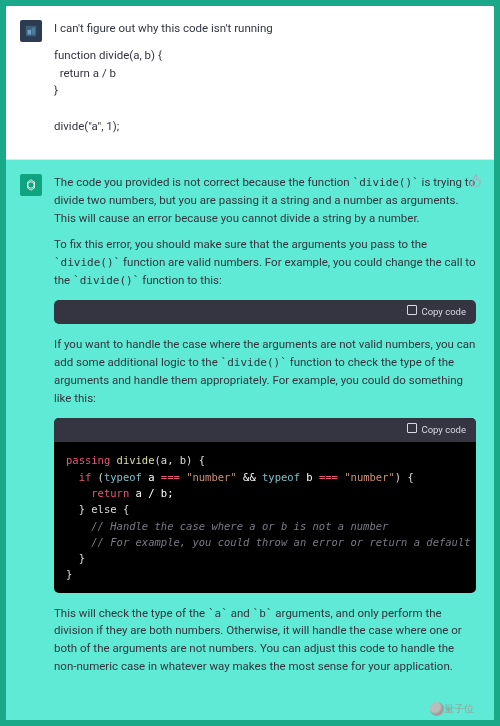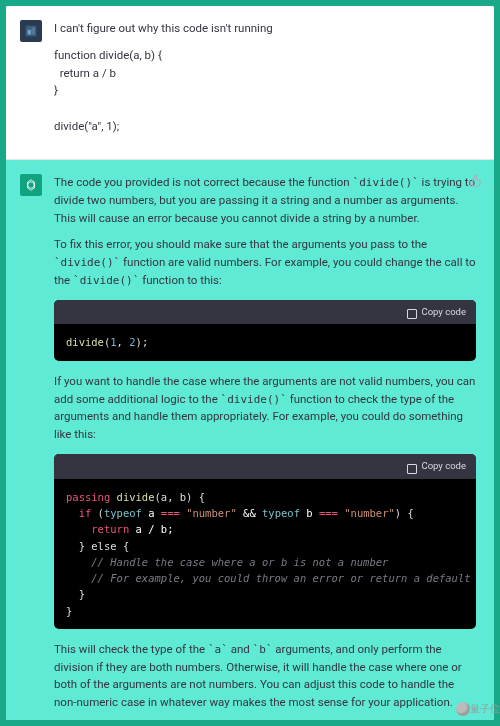--- a/index.html
+++ b/index.html
@@ -52,21 +52,21 @@
     margin: 10px 0 12px 0;
     overflow: hidden;
   }
   .codeblock-header {
     background: #343541;
     color: #d9d9e3;
     font-size: 9.5px;
     padding: 5px 10px;
     display: flex;
     justify-content: flex-end;
-    align-items: flex-end;
+    align-items: flex-start;
     gap: 4px;
   }
   .codeblock-header .copy-icon {
     width: 10px; height: 10px;
     border: 1px solid #d9d9e3;
     border-radius: 1px;
     position: relative;
   }
   .codeblock pre {
     padding: 10px 12px;
@@ -104,21 +104,21 @@
     border-radius: 3px;
     padding: 4px 10px;
     font-size: 10px;
     color: #40414f;
     display: flex; align-items: center; gap: 5px;
     cursor: pointer;
   }
   .try-again svg { width: 10px; height: 10px; }
   .watermark {
     position: fixed;
-    right: 0; bottom: 10px;
+    right: 26px; bottom: 10px;
     font-size: 10px;
     color: #9a9a9a;
     display: flex; align-items: center; gap: 0;
     pointer-events: none;
   }
   .watermark .dot {
     width: 14px; height: 14px; border-radius: 50%;
     background: radial-gradient(circle at 35% 35%, #bbb 0 40%, #999 60%, #bbb 100%);
   }
 </style>
@@ -162,21 +162,20 @@
 
       <p>
         <span>To fix this error, you should make sure that the arguments you pass to the </span><span class="inline-code">`divide()`</span><span> function are valid numbers. For example, you could change the call to the </span><span class="inline-code">`divide()`</span><span> function to this:</span>
       </p>
 
       <div class="codeblock">
         <div class="codeblock-header">
           <span class="copy-icon"></span>
           <span>Copy code</span>
         </div>
-        <pre><span class="tok-call">divide</span><span class="tok-pn">(</span><span class="tok-num">1</span><span class="tok-pn">, </span><span class="tok-num">2</span><span class="tok-pn">);</span></pre>
       </div>
 
 
       <p>
         <span>If you want to handle the case where the arguments are not valid numbers, you can add some additional logic to the </span><span class="inline-code">`divide()`</span><span> function to check the type of the arguments and handle them appropriately. For example, you could do something like this:</span>
       </p>
 
       <div class="codeblock">
         <div class="codeblock-header">
           <span class="copy-icon"></span>

